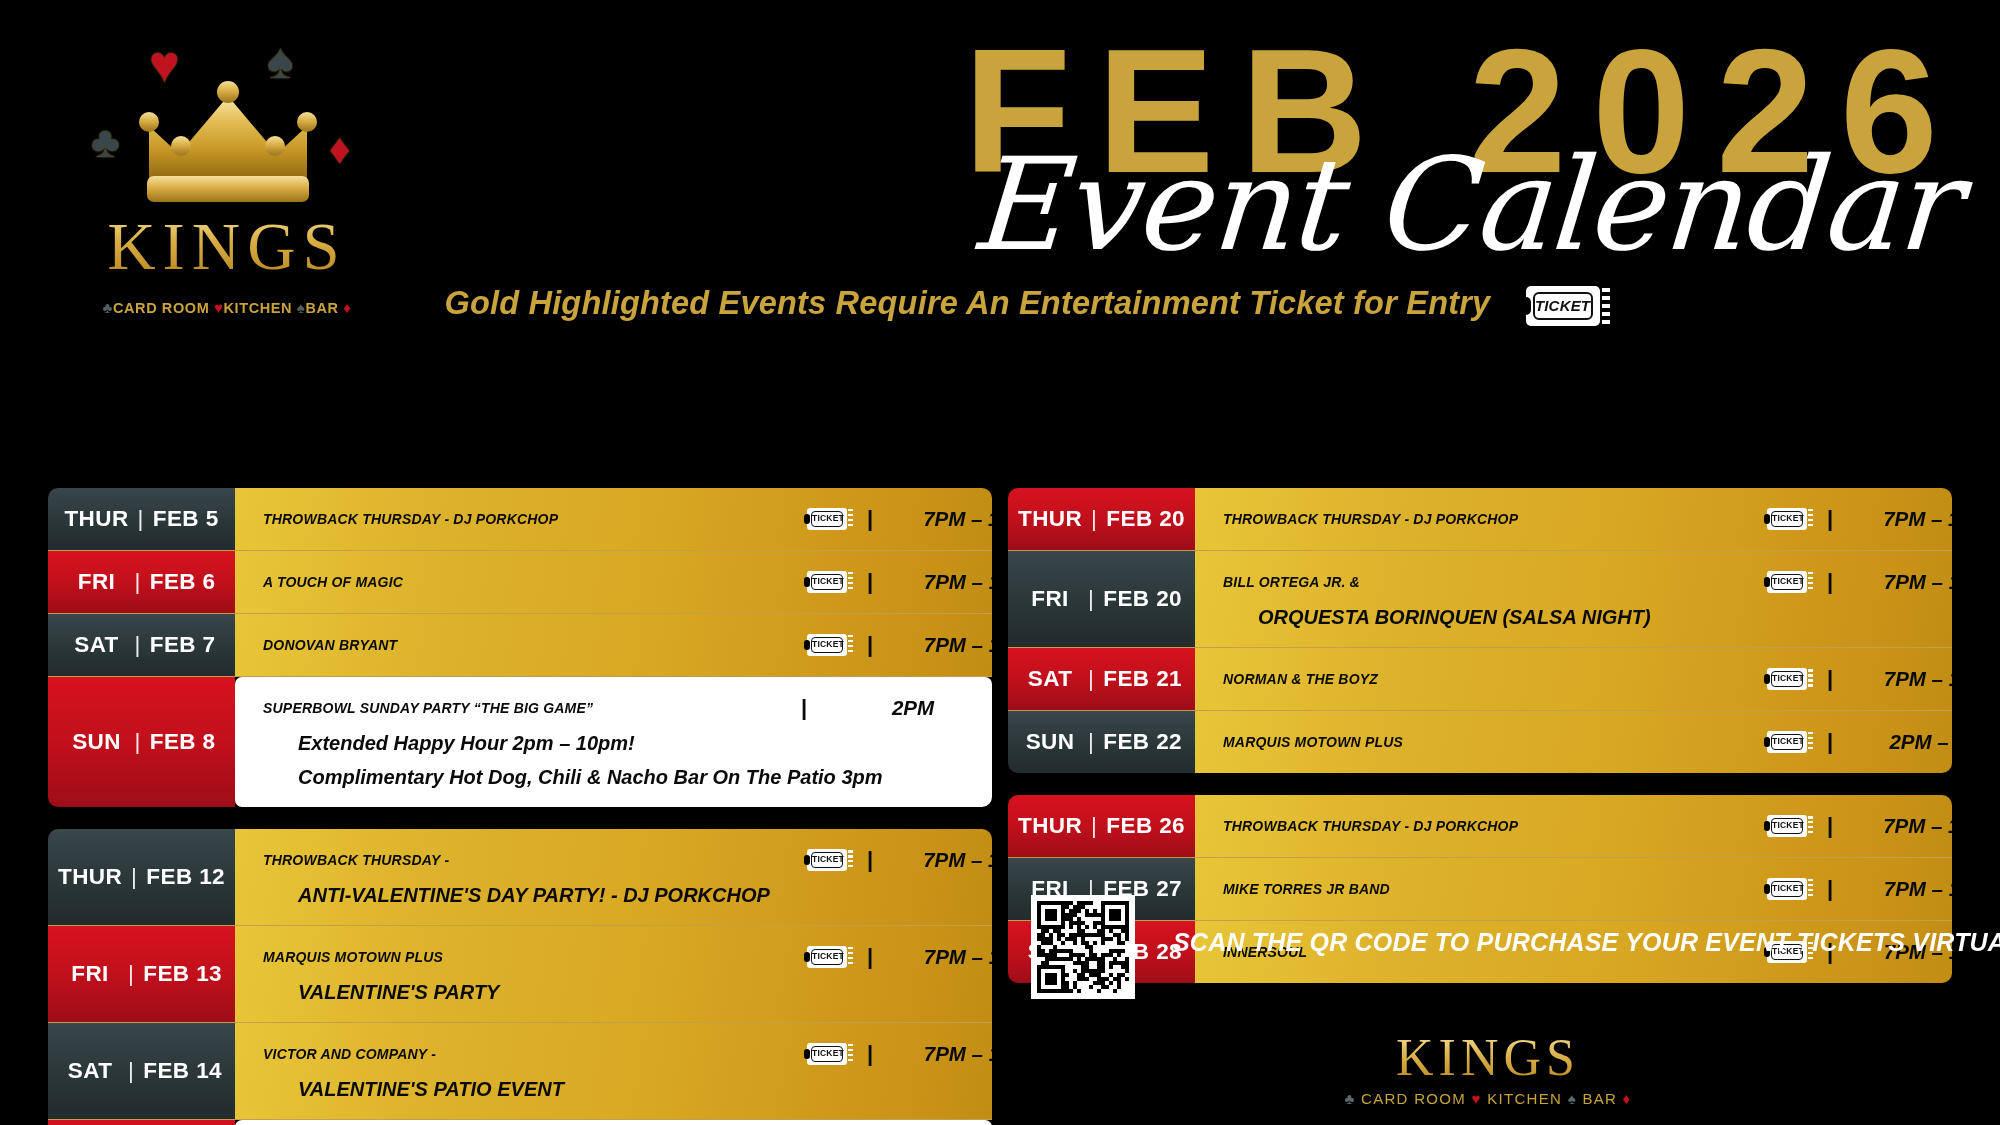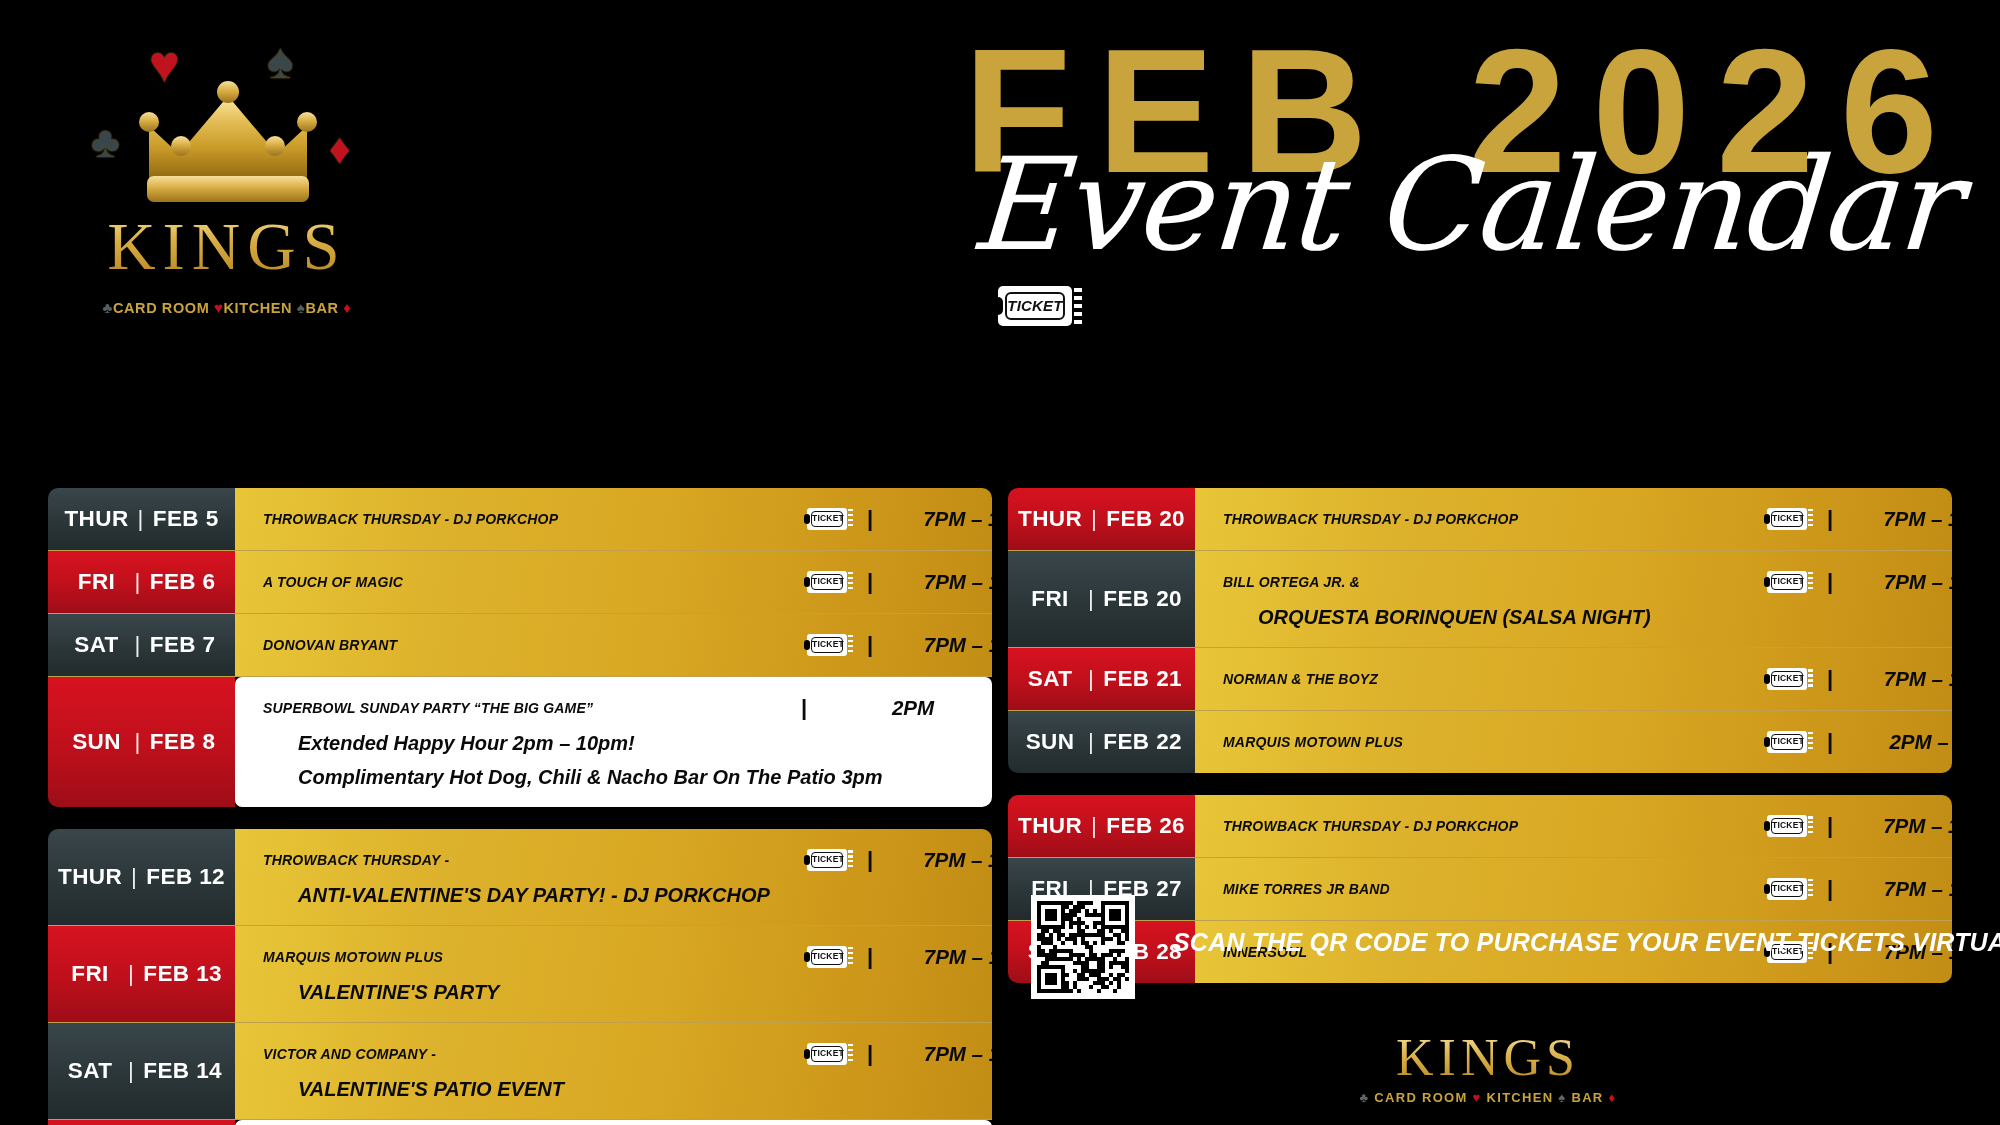--- a/index.html
+++ b/index.html
@@ -167,21 +167,21 @@
     letter-spacing:0.2px; white-space:nowrap;
   }
   .foot-logo { position:absolute; left:0; top:152px; width:960px; text-align:center; }
   .foot-kings {
     font-family:"Liberation Serif", serif; font-size:52px; letter-spacing:5px;
     background:linear-gradient(180deg,#f6e09a 0%,#dcb34c 45%,#b8861f 100%);
     -webkit-background-clip:text; background-clip:text; color:transparent;
     line-height:1;
   }
   .foot-sub {
-    font-size:13px; font-weight:700; letter-spacing:1.3px; color:#c9a33c;
+    font-size:15px; font-weight:400; letter-spacing:1.3px; color:#c9a33c;
     margin-top:6px; white-space:nowrap;
   }
   .foot-sub .s-red { color:#c0121f; }
   .foot-sub .s-dark { color:#5c686b; }
 </style>
 </head>
 <body>
 
 <div class="header">
 
@@ -223,20 +223,21 @@
     </div>
   </div>
 
   <div class="title-wrap">
     <div class="title-main">FEB 2026</div>
     <div class="title-script">Event Calendar</div>
   </div>
 
   <div class="notice">
     <div class="notice-line l1">
+      <span>Gold Highlighted Events Require An Entertainment Ticket for Entry</span>
       <span class="notice-inline-ticket">
         <span class="ticket ticket-lg">
           <span class="body"></span>
           <span class="label">TICKET</span>
           <span class="stub"></span>
         </span>
       </span>
     </div>
   </div>
 </div>

